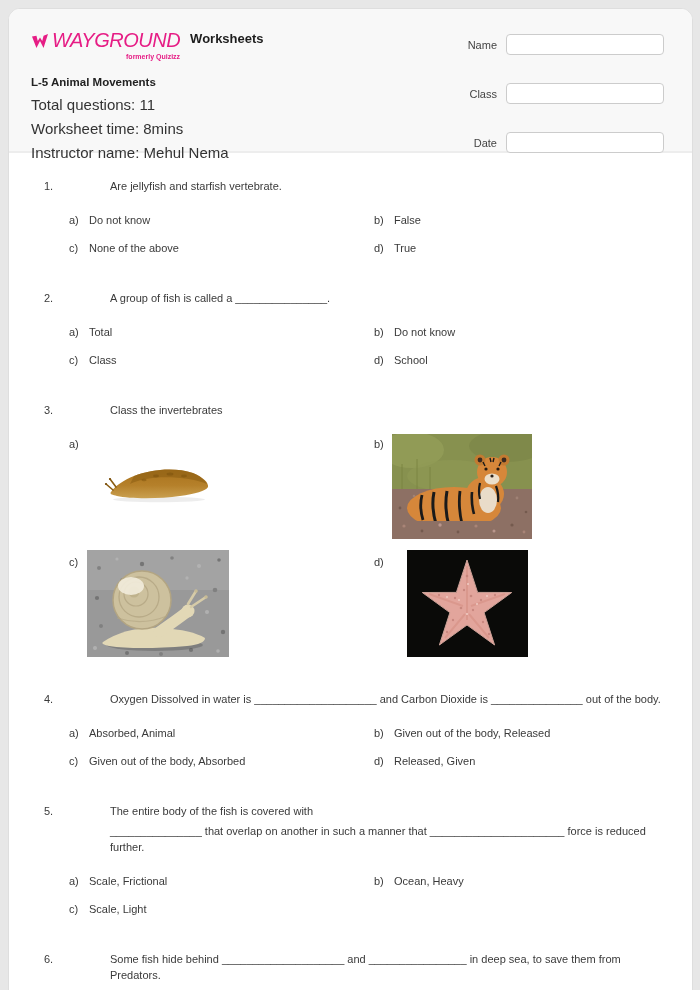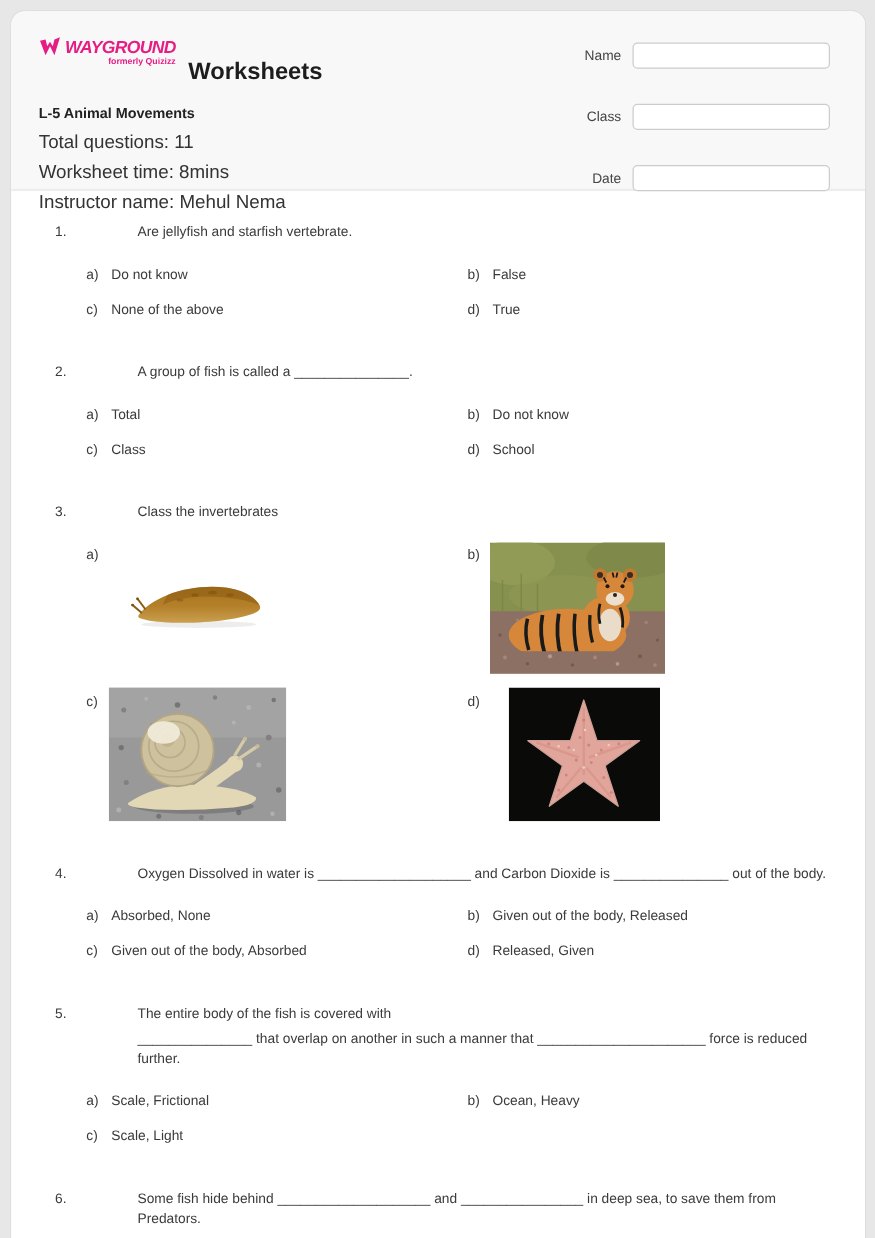--- a/index.html
+++ b/index.html
@@ -26,27 +26,27 @@
     background: #f8f8f8;
     border-bottom: 2px solid #ededed;
     padding: 20px 28px 18px 22px;
     height: 144px;
   }
   .brand-row { display: flex; align-items: flex-start; }
   .logo-block { display: inline-block; text-align: right; }
   .logo-main { display: flex; align-items: center; }
   .logo-mark { width: 18px; height: 16px; margin-right: 3px; }
   .logo-word {
-    font-size: 14px; font-weight: bold; font-style: italic;
+    font-size: 20px; font-weight: normal; font-style: italic;
     letter-spacing: -0.5px;
   }
   .logo-sub { font-size: 7px; font-weight: bold; margin-top: 1px; }
   .product-name {
-    font-size: 19px; font-weight: bold; color: #1d1d1d;
-    margin-left: 10px; margin-top: 18px;
+    font-size: 13px; font-weight: bold; color: #1d1d1d;
+    margin-left: 10px; margin-top: 2px;
   }
   .meta { margin-top: 16px; }
   .meta-title { font-size: 11.5px; font-weight: bold; color: #222; margin-bottom: 8px; }
   .meta-line { font-size: 15px; color: #333; margin-bottom: 7px; }
   .student-fields { padding-top: 5px; }
   .field-row { display: flex; align-items: center; margin-bottom: 28px; }
   .field-label { font-size: 11px; color: #444; width: 36px; text-align: right; margin-right: 9px; }
   .field-input {
     width: 158px; height: 21px;
     border: 1px solid #cccccc; border-radius: 4px;
@@ -348,21 +348,21 @@
     <div class="question">
       <div class="q-lines">
         <div class="q-line">
           <span class="q-num">4.</span>
           <span class="q-text">Oxygen Dissolved in water is ____________________ and Carbon Dioxide is _______________ out of the body.</span>
         </div>
       </div>
       <div class="options">
         <div class="opt">
           <span class="opt-key">a)</span>
-          <span class="opt-label">Absorbed, None</span>
+          <span class="opt-label">Absorbed, Animal</span>
         </div>
         <div class="opt">
           <span class="opt-key">b)</span>
           <span class="opt-label">Given out of the body, Released</span>
         </div>
         <div class="opt">
           <span class="opt-key">c)</span>
           <span class="opt-label">Given out of the body, Absorbed</span>
         </div>
         <div class="opt">

